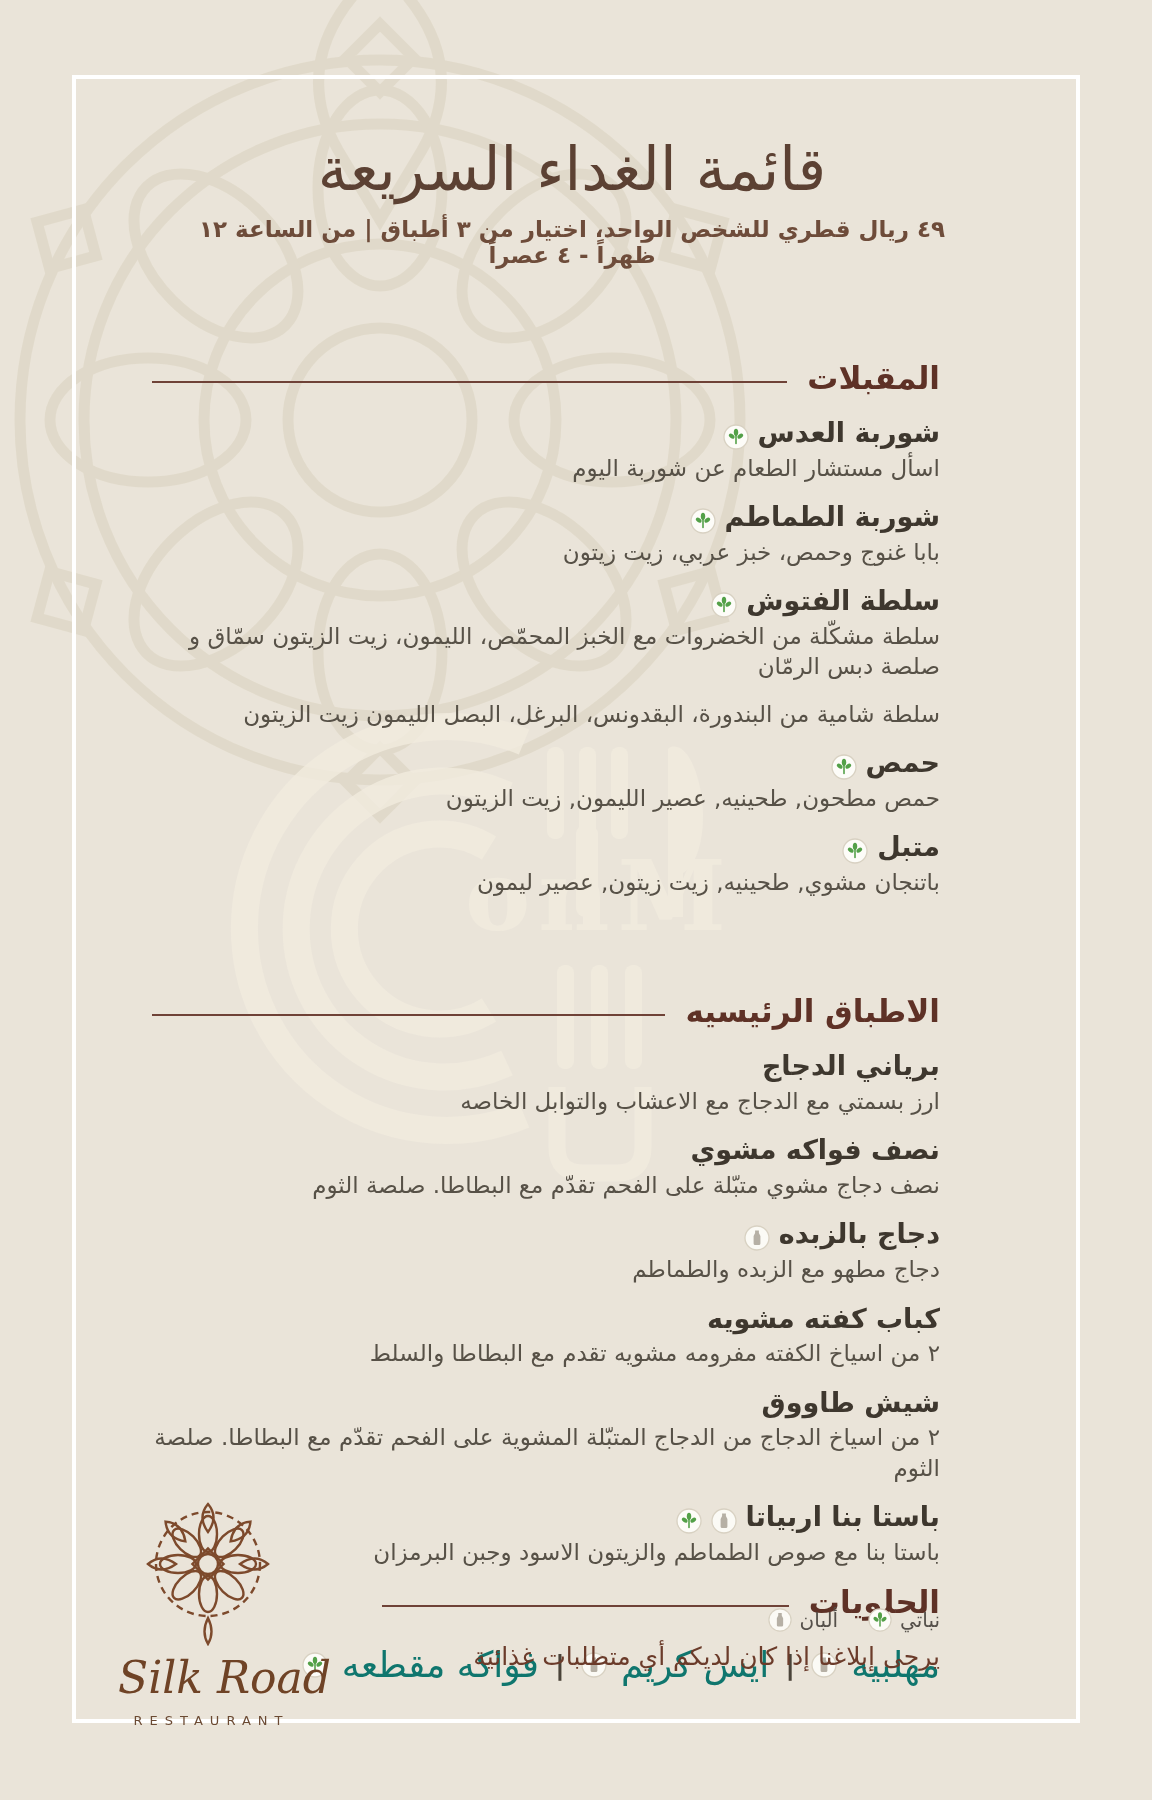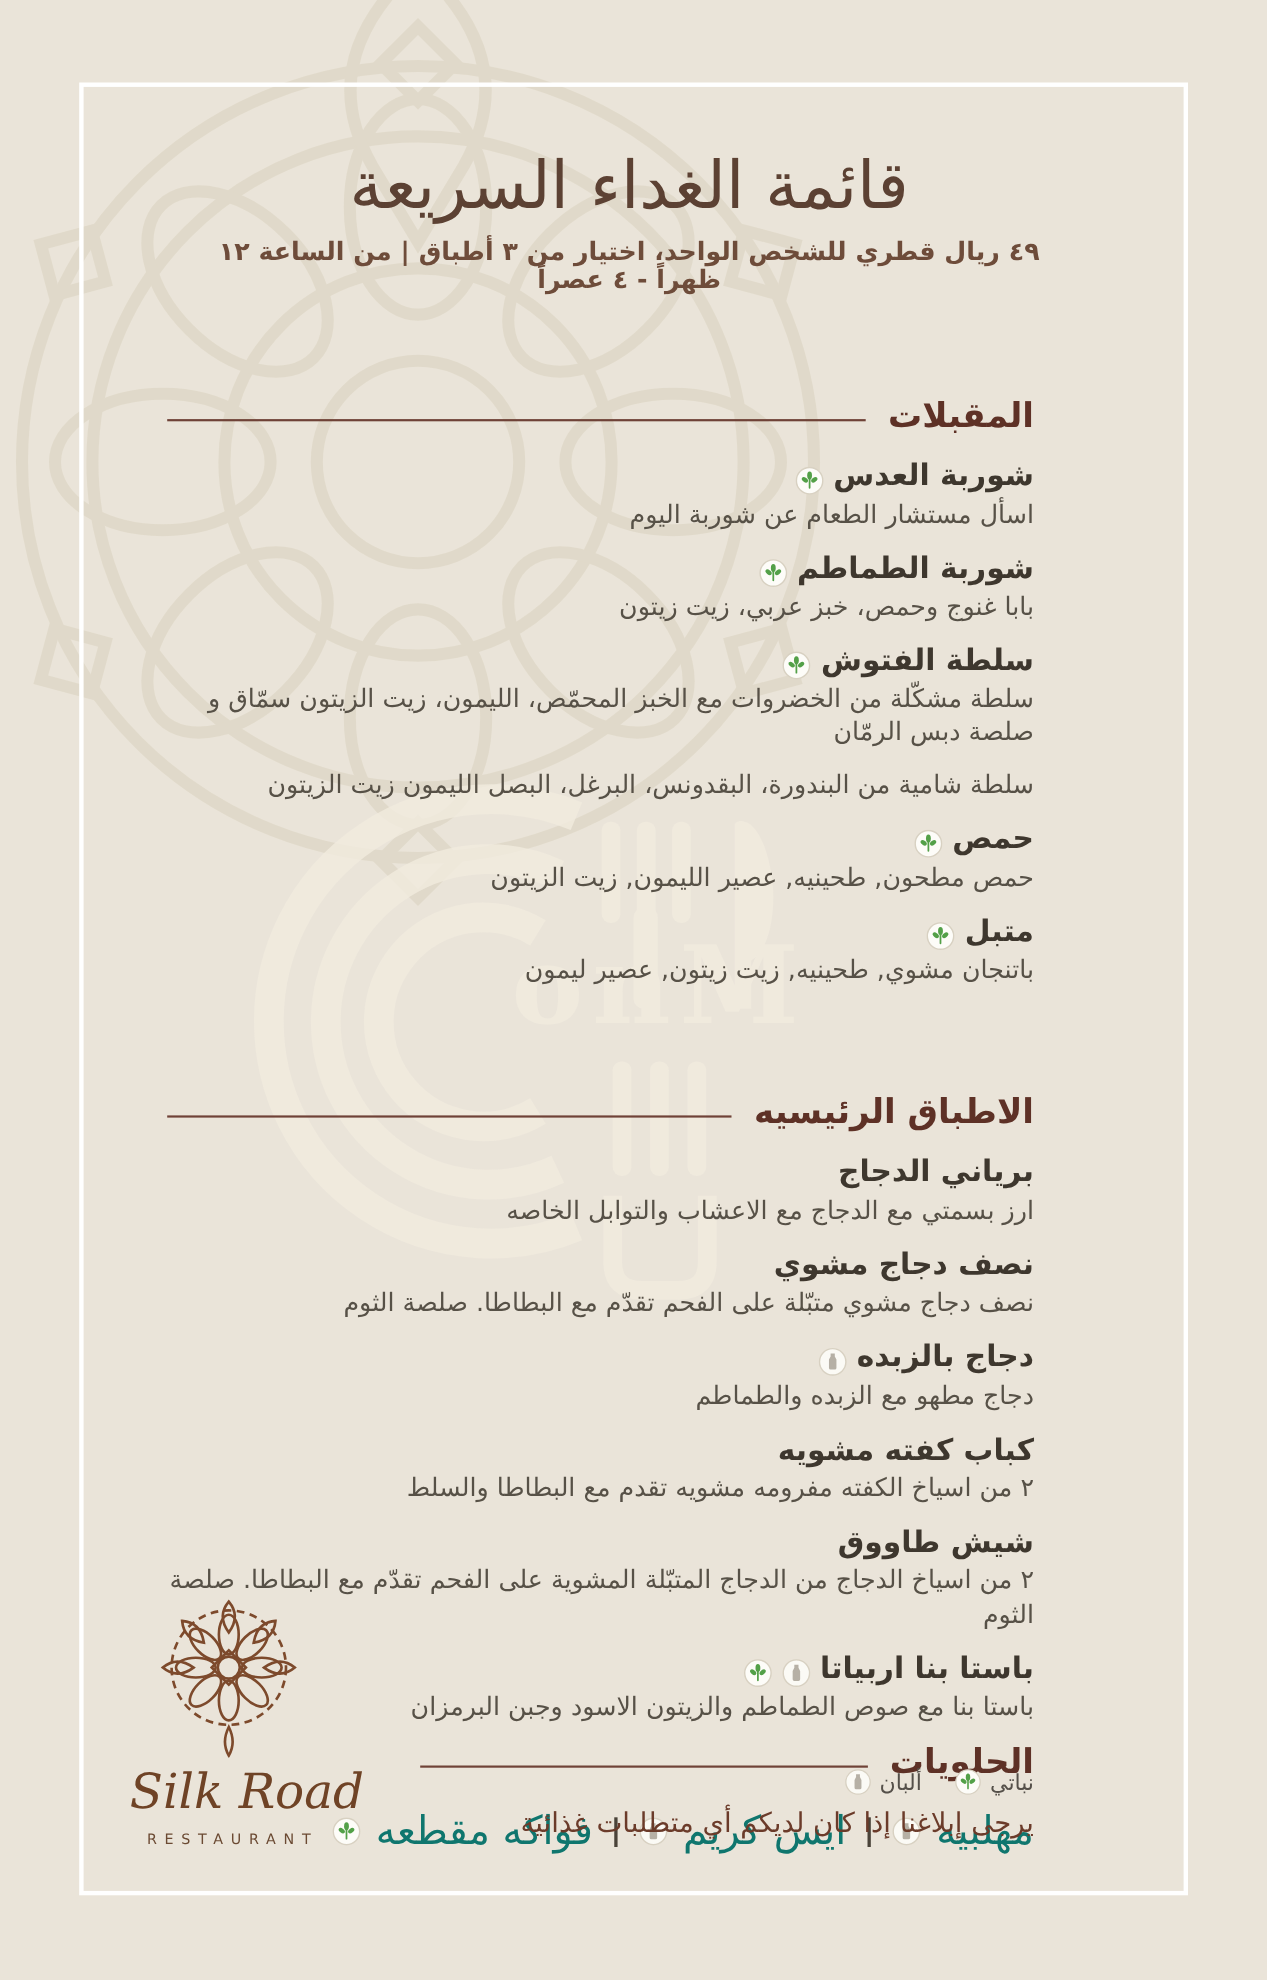--- a/index.html
+++ b/index.html
@@ -38,21 +38,21 @@
   .item-desc { margin-top:3px; font-size:23px; color:#575147; line-height:1.32; }
 
   .ic { width:26px; height:26px; display:inline-block; flex:0 0 auto; }
 
   
   .dessert-row { display:flex; align-items:center; gap:14px; margin-top:24px; justify-content:flex-start; }
   .dessert-name { font-size:36px; font-weight:normal; color:#0f766e; }
   .dessert-sep { font-size:27px; font-weight:bold; color:#4a4339; padding:0 2px; }
 
   
-  .brand { position:absolute; z-index:3; left:118px; top:1448px; width:180px; text-align:center; }
+  .brand { position:absolute; z-index:3; left:118px; top:1496px; width:180px; text-align:center; }
   .brand-name { font-family:"DejaVu Serif", serif; font-style:italic; font-size:44px;
                 color:#6f4326; margin-top:2px; white-space:nowrap; }
   .brand-sub { font-size:13px; letter-spacing:7px; color:#6b4a33; margin-top:10px; text-indent:7px; }
 
   .legend-note { position:absolute; z-index:3; right:212px; top:1608px; direction:rtl; text-align:right; }
   .legend-row { display:flex; align-items:center; gap:8px; justify-content:flex-start; }
   .legend-row .ic { width:24px; height:24px; }
   .legend-label { font-size:20px; color:#55504a; }
   .legend-gap { width:14px; }
   .note { margin-top:10px; font-size:25px; color:#6b3b2a; }
@@ -218,21 +218,21 @@
 
         <div class="item">
           <div class="item-title-row">
             <h3 class="item-title">برياني الدجاج</h3>
           </div>
           <p class="item-desc">ارز بسمتي مع الدجاج مع الاعشاب والتوابل الخاصه</p>
         </div>
 
         <div class="item">
           <div class="item-title-row">
-            <h3 class="item-title">نصف دجاج مشوي</h3>
+            <h3 class="item-title">نصف فواكه مشوي</h3>
           </div>
           <p class="item-desc">نصف دجاج مشوي  متبّلة  على الفحم تقدّم مع البطاطا. صلصة الثوم</p>
         </div>
 
         <div class="item">
           <div class="item-title-row">
             <h3 class="item-title">دجاج بالزبده</h3>
             <svg class="ic" viewBox="0 0 26 26">
                 <use href="#ic-dairy"></use>
               </svg>

